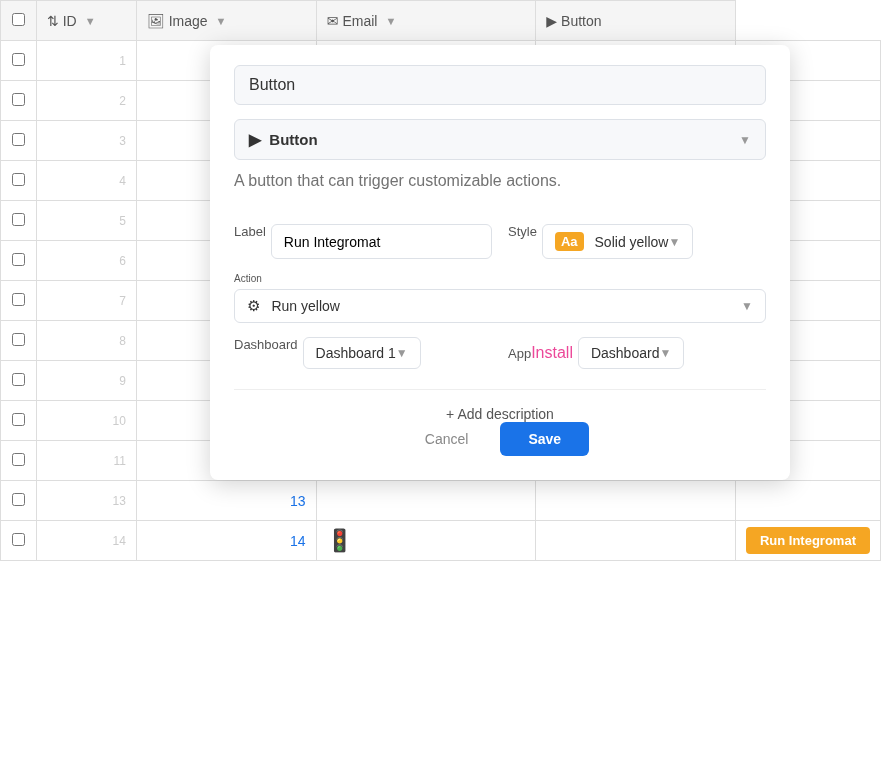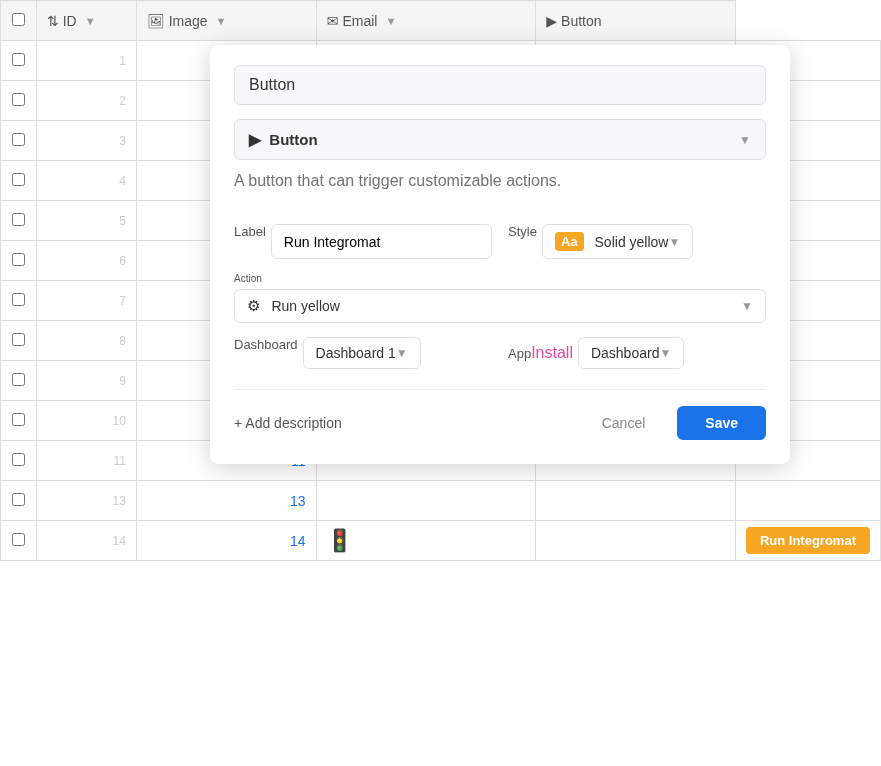--- a/index.html
+++ b/index.html
@@ -120,20 +120,21 @@
 
     .install-link { color: #ec4899; font-size: 16px; cursor: pointer; text-decoration: none; margin-left: auto; }
 
     .footer-row {
       display: flex;
       align-items: center;
       justify-content: space-between;
       margin-top: 20px;
       padding-top: 16px;
       border-top: 1px solid #eee;
+      flex-direction: column;
     }
     .add-desc-btn {
       background: none;
       border: none;
       color: #555;
       font-size: 14px;
       cursor: pointer;
       display: flex; align-items: center; gap: 4px;
     }
     .footer-right { display: flex; gap: 18px; align-items: center; }

